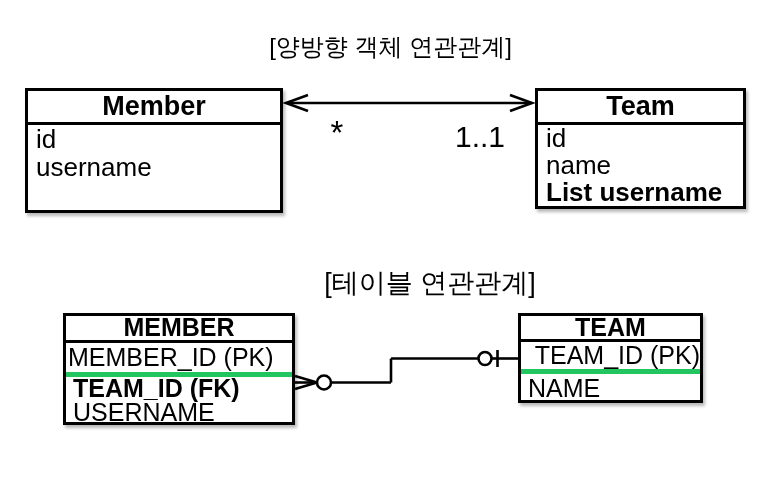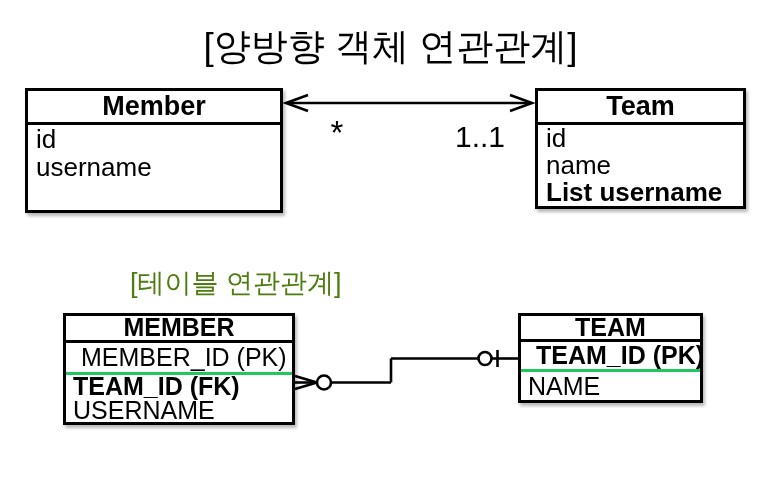--- a/index.html
+++ b/index.html
@@ -6,25 +6,25 @@
   .canvas{
     position:relative;
     width:781px;height:484px;
     background:#ffffff;
     font-family:"Liberation Sans", sans-serif;
     color:#000;
     overflow:hidden;
   }
   .title-top{
     position:absolute;left:0;top:26px;width:781px;
-    text-align:center;font-size:37px;line-height:42px;color:#000;
+    text-align:center;font-size:24px;line-height:42px;color:#000;
   }
   .title-bottom{
     position:absolute;left:130px;top:264px;width:600px;
-    font-size:27px;line-height:38px;color:#4d7c0f;
+    text-align:center;font-size:27px;line-height:38px;color:#000000;
   }
   
   .uml-box{
     position:absolute;box-sizing:border-box;
     border:3px solid #000;background:#fff;
     box-shadow:2px 3px 3px rgba(0,0,0,0.28);
   }
   .uml-box.member{left:25px;top:88px;width:258px;height:125px;}
   .uml-box.team{left:535px;top:88px;width:211px;height:121px;}
   .uml-head{
@@ -47,24 +47,24 @@
   }
   .erd-box.t-member{left:63px;top:313px;width:232px;height:112px;}
   .erd-box.t-team{left:518px;top:313px;width:185px;height:90px;}
   .erd-head{
     border-bottom:3px solid #000;font-weight:700;text-align:center;
     font-size:25px;
   }
   .t-member .erd-head{height:24px;line-height:23px;}
   .t-team .erd-head{height:23px;line-height:22px;}
   .erd-pk{
-    border-bottom:3px solid #22c55e;padding-left:15px;font-size:25px;white-space:nowrap;
+    border-bottom:5px solid #22c55e;padding-left:2px;font-size:25px;white-space:nowrap;
   }
   .t-member .erd-pk{height:29px;line-height:28px;}
-  .t-team .erd-pk{height:27px;line-height:26px;font-weight:700;}
+  .t-team .erd-pk{height:27px;line-height:26px;font-weight:400;text-align:right;}
   .erd-row{padding-left:7px;font-size:25px;white-space:nowrap;}
   .t-member .erd-row{line-height:23.5px;}
   .t-team .erd-row{line-height:28px;}
   
   .overlay{
     position:absolute;left:0;top:0;width:781px;height:484px;
     pointer-events:none;
   }
   .overlay line,.overlay polyline{stroke:#000;stroke-width:2.6;fill:none;}
   .overlay circle{stroke:#000;stroke-width:2.6;fill:#fff;}

